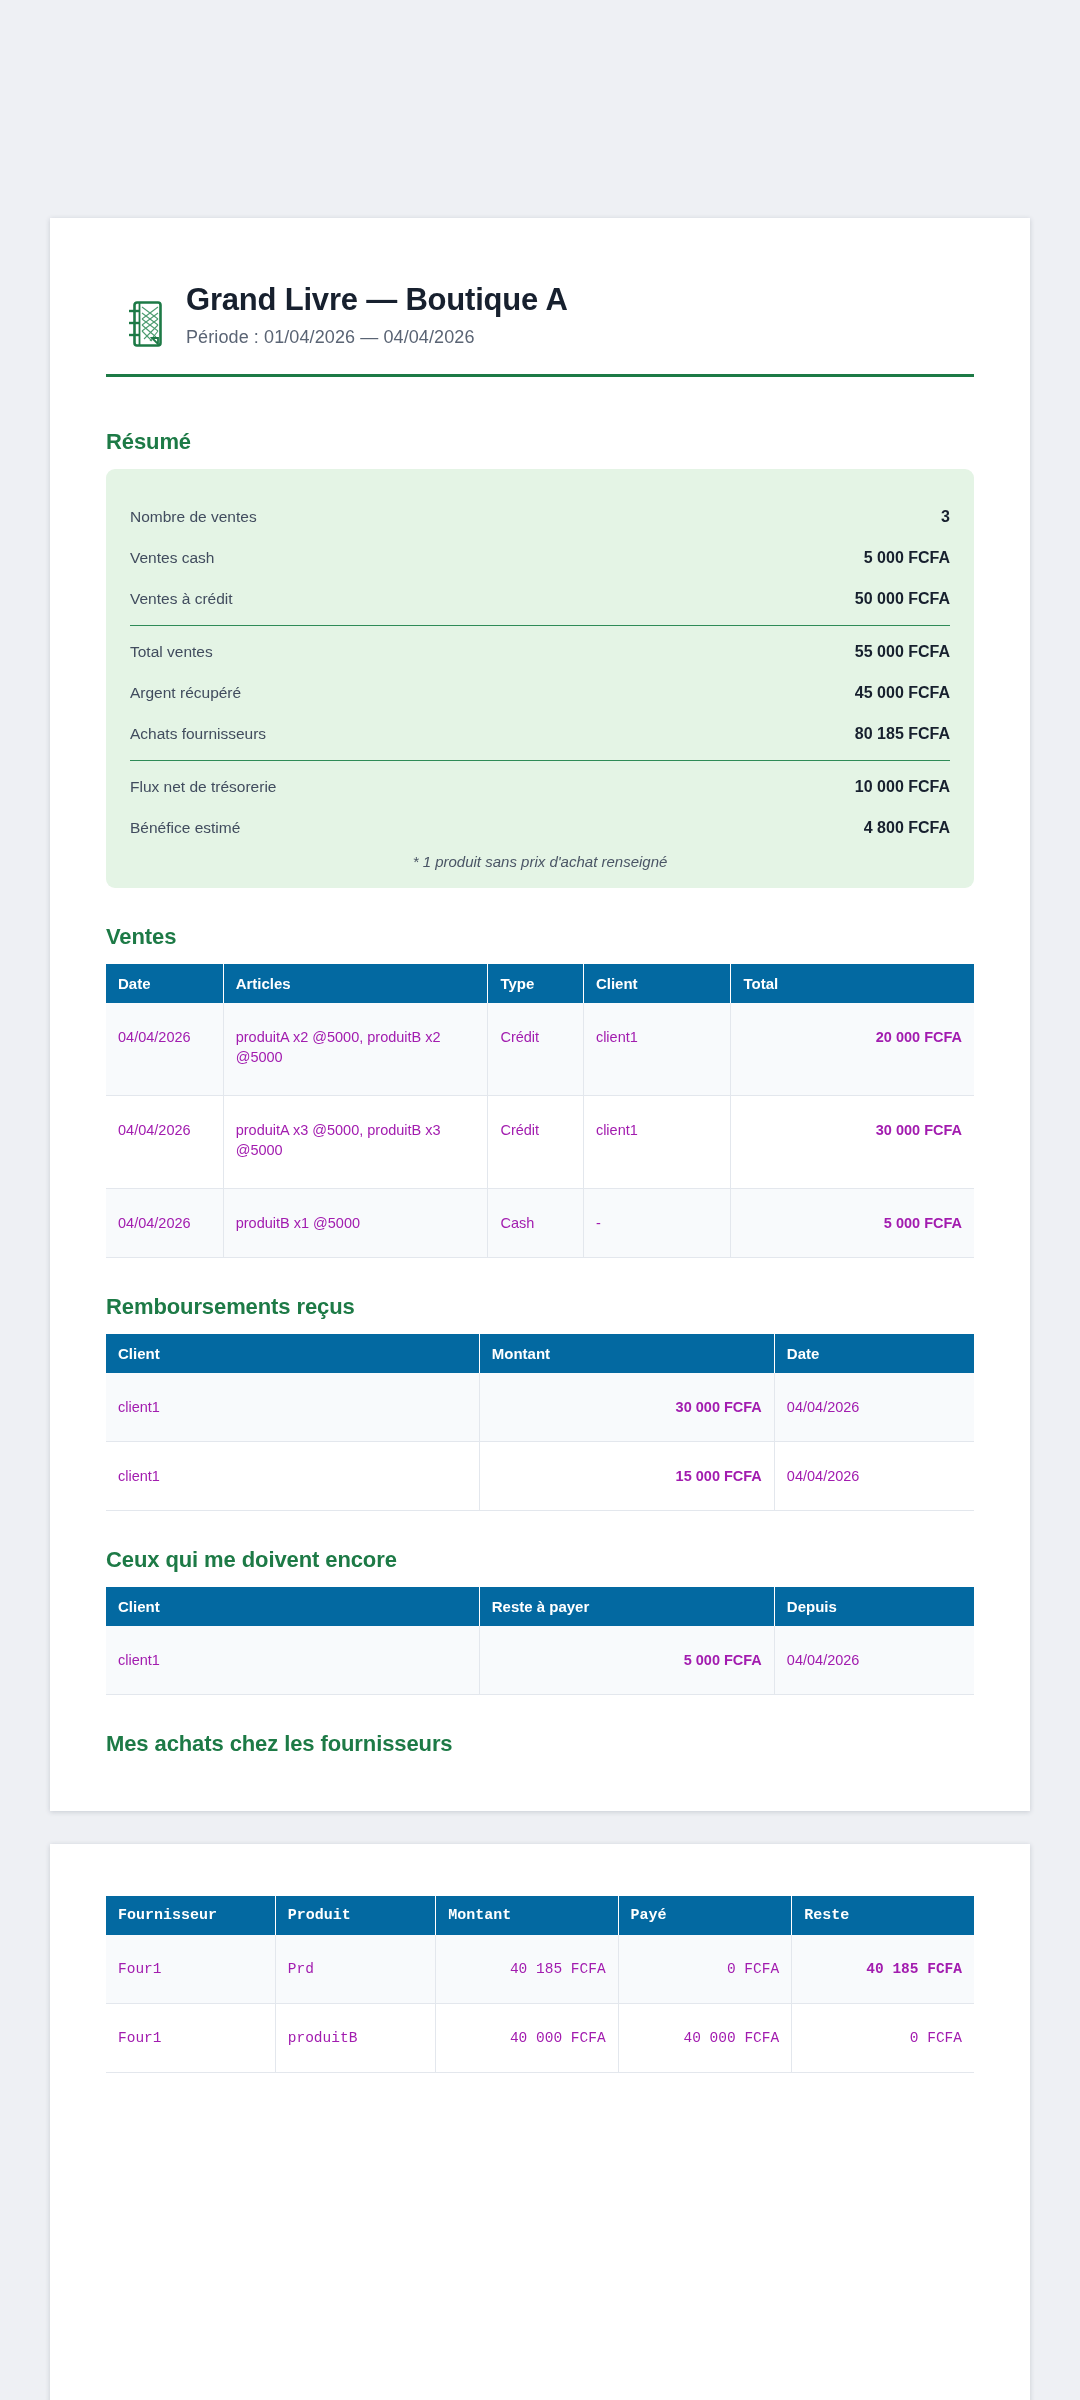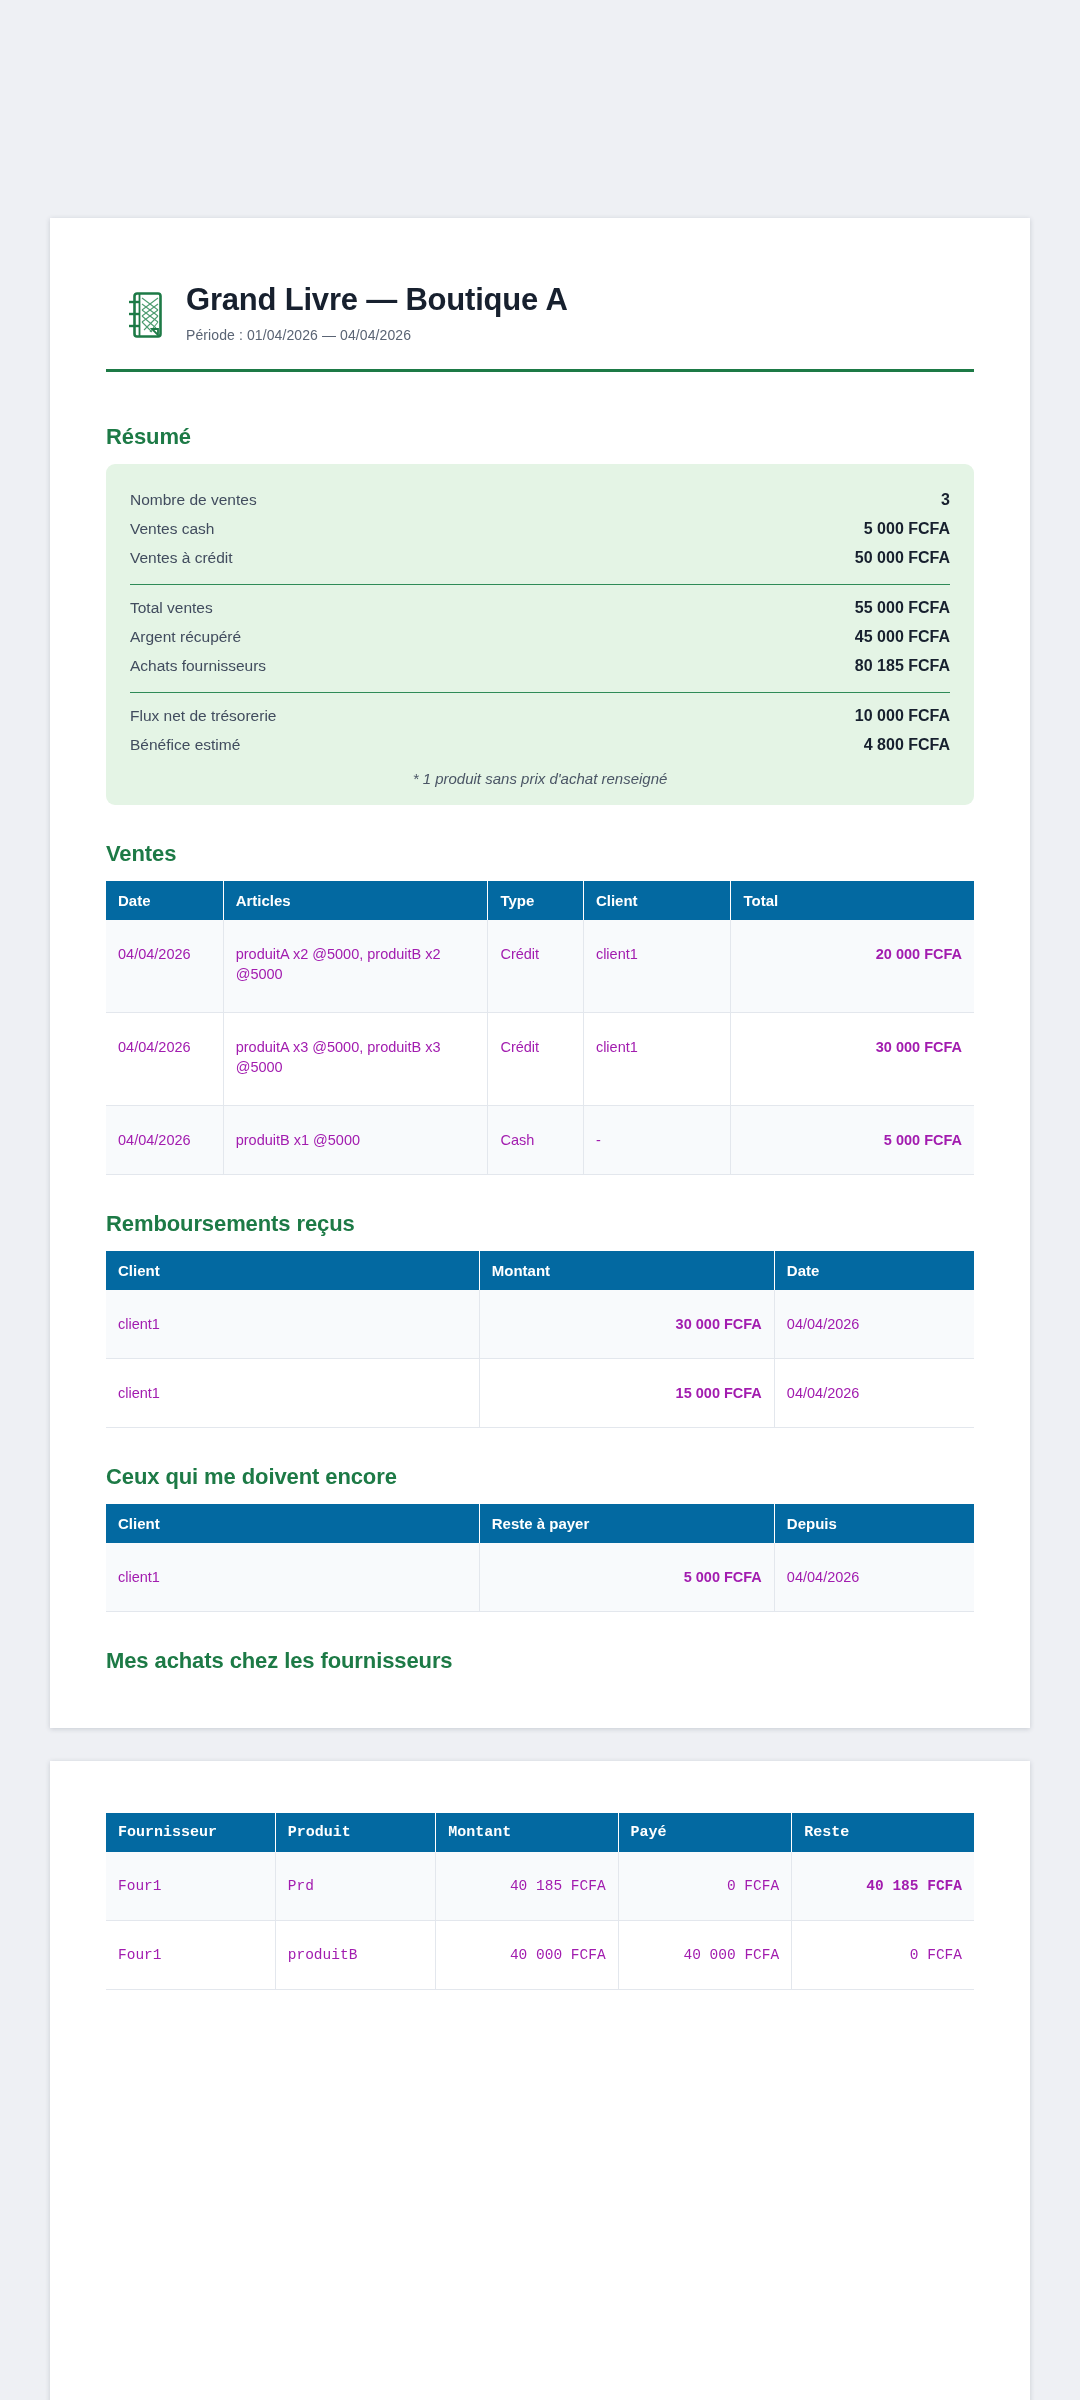--- a/index.html
+++ b/index.html
@@ -32,40 +32,40 @@
   .page + .page {
     margin-top: 33px;
     padding-top: 52px;
     min-height: 700px;
     font-family: Liberation Mono, monospace;
   }
 
   
   .doc-header {
     display: flex;
-    align-items: center;
+    align-items: flex-end;
     gap: 22px;
     padding-left: 20px;
   }
   .ledger-icon {
     width: 38px;
     height: 48px;
     flex: 0 0 auto;
     margin-top: 6px;
   }
   .doc-title {
     font-size: 31px;
     font-weight: bold;
     color: #17202e;
     letter-spacing: -0.2px;
     line-height: 1.15;
     margin: 0 0 9px 0;
   }
   .doc-period {
-    font-size: 14px;
+    font-size: 18px;
     color: #5a6474;
     margin: 0;
     letter-spacing: 0.1px;
   }
   .rule {
     height: 3px;
     background: #1d7a46;
     margin: 26px 0 0 0;
   }
 
@@ -84,20 +84,21 @@
     background: #e4f4e5;
     border-radius: 9px;
     padding: 22px 24px 14px 24px;
   }
   .summary-row {
     display: flex;
     justify-content: space-between;
     align-items: baseline;
     padding: 5.5px 0;
     font-size: 15.5px;
+    margin-top: 12px;
   }
   .summary-label { color: #414c5e; }
   .summary-value {
     color: #17202e;
     font-weight: bold;
     font-size: 16px;
     white-space: nowrap;
   }
   .summary-sep {
     border: 0;

